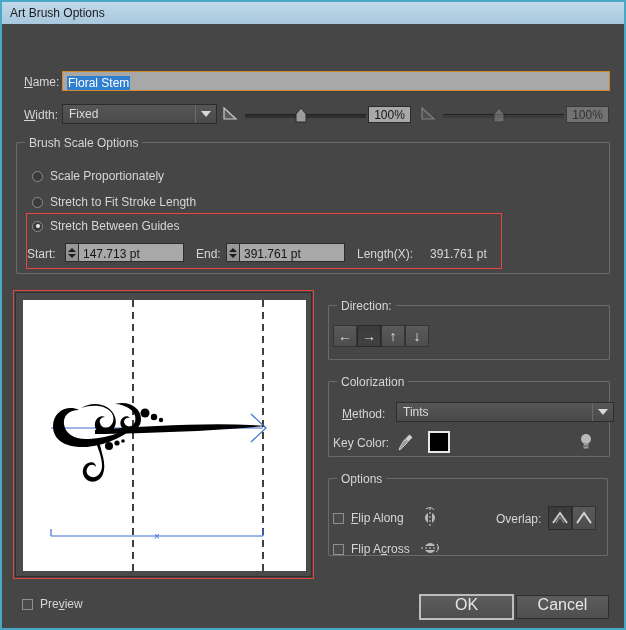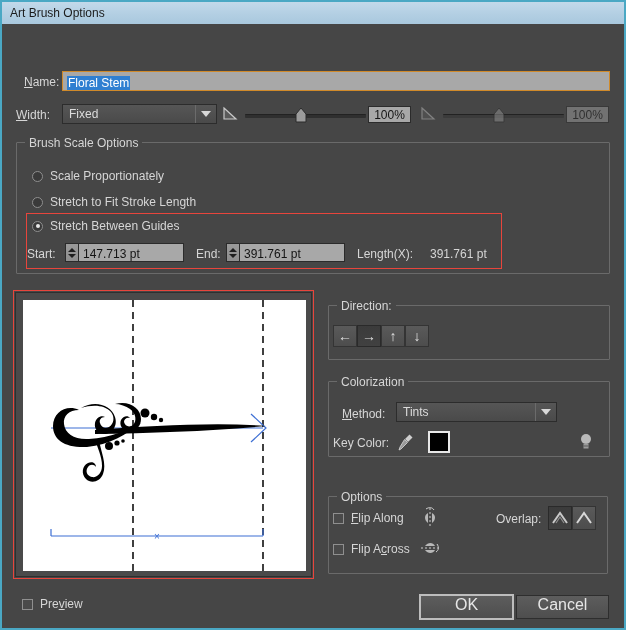--- a/index.html
+++ b/index.html
@@ -108,21 +108,21 @@
     <span class="title">Art Brush Options</span>
   </div>
 
   <div id="body">
 
     <span class="lbl" style="position:absolute;left:22px;top:51px;"><span class="u">N</span>ame:</span>
     <div class="textfield focus" style="left:60px;top:47px;width:548px;height:20px;position:absolute;">
       <span class="sel-text">Floral Stem</span>
     </div>
 
-    <span class="lbl" style="position:absolute;left:14px;top:84px;"><span class="u">W</span>idth:</span>
+    <span class="lbl" style="position:absolute;left:22px;top:84px;"><span class="u">W</span>idth:</span>
     <div class="combo" style="position:absolute;left:60px;top:80px;width:155px;height:20px;">
       <span>Fixed</span>
       <span class="arrowbox">
           <i class="tri-down"></i>
         </span>
     </div>
 
     <svg style="position:absolute;left:220px;top:82px;" width="18" height="16" viewBox="0 0 18 16">
       <path d="M2 2 L14 13 L2 13 Z" fill="#5a5a5a" stroke="#c9c9c9" stroke-width="1.2"></path>
     </svg>
@@ -260,39 +260,39 @@
         </span>
       <span class="iconbtn" style="width:24px;height:22px;font-size:14px;color:#e0e0e0;">
           <span>↓</span>
         </span>
     </div>
 
     <div class="group" style="left:326px;top:357px;width:282px;height:76px;">
       <span class="group-title">Colorization</span>
     </div>
     <span class="lbl" style="position:absolute;left:340px;top:383px;"><span class="u">M</span>ethod:</span>
-    <div class="combo" style="position:absolute;left:394px;top:378px;width:161px;height:20px;">
+    <div class="combo" style="position:absolute;left:394px;top:378px;width:218px;height:20px;">
       <span>Tints</span>
       <span class="arrowbox">
           <i class="tri-down"></i>
         </span>
     </div>
     <span class="lbl" style="position:absolute;left:331px;top:412px;">Key Color:</span>
     <svg style="position:absolute;left:395px;top:408px;" width="18" height="20" viewBox="0 0 18 20">
       <path d="M12.5 2.5 L15.5 5.5 L11 10 L8 7 Z" fill="#cfcfcf"></path>
       <path d="M7.5 7.5 L10.5 10.5 L4 17 L2 18 L3 15 Z" fill="#9a9a9a" stroke="#d8d8d8" stroke-width="0.8"></path>
     </svg>
     <div style="position:absolute;left:426px;top:407px;width:22px;height:22px;background:#000000;border:2px solid #e8e8e8;box-sizing:border-box;"></div>
     <svg style="position:absolute;left:576px;top:407px;" width="16" height="22" viewBox="0 0 16 22">
       <circle cx="8" cy="8" r="5" fill="#b9b9b9"></circle>
       <rect x="5.5" y="12.5" width="5" height="5" fill="#9a9a9a"></rect>
       <rect x="5.5" y="14.5" width="5" height="1" fill="#5a5a5a"></rect>
     </svg>
 
-    <div class="group" style="left:326px;top:472px;width:280px;height:78px;padding-left:6px;">
+    <div class="group" style="left:326px;top:454px;width:280px;height:78px;padding-left:6px;">
       <span class="group-title">Options</span>
     </div>
 
     <div style="position:absolute;left:331px;top:487px;display:flex;align-items:center;gap:7px;">
       <span class="checkbox"></span>
       <span class="lbl"><span class="u">F</span>lip Along</span>
     </div>
     <svg style="position:absolute;left:418px;top:483px;" width="20" height="20" viewBox="0 0 20 20">
       <line x1="10" y1="1" x2="10" y2="19" stroke="#cdcdcd" stroke-width="1" stroke-dasharray="2,2"></line>
       <path d="M8 6 C 4 8, 4 13, 8 16 L8 6 Z" fill="#b8b8b8"></path>

